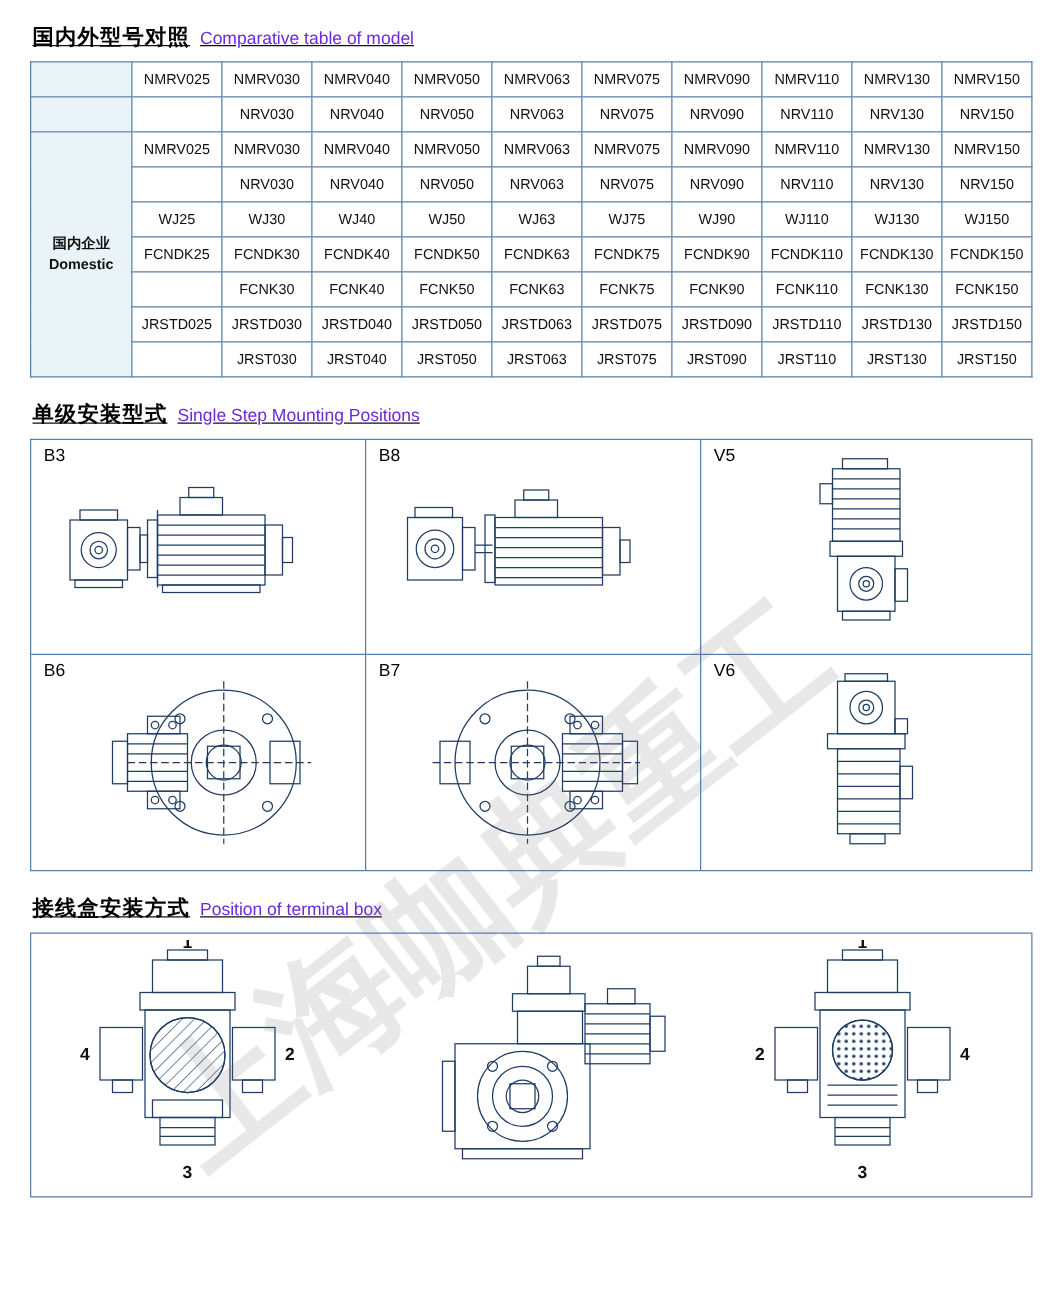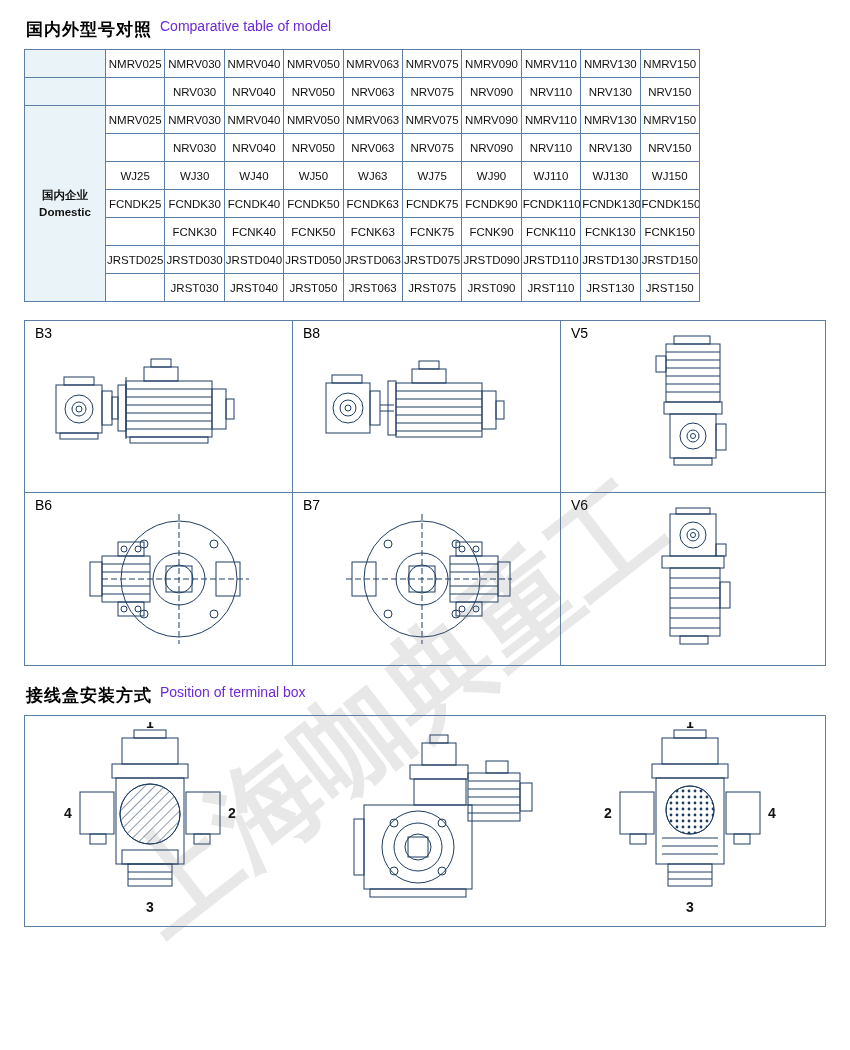--- a/index.html
+++ b/index.html
@@ -19,39 +19,40 @@
     position: relative;
     width: 850px;
     height: 1050px;
     box-sizing: border-box;
     padding: 18px 24px;
   }
 
   
   .section-head {
     display: flex;
-    align-items: flex-start;
+    align-items: center;
     gap: 8px;
     margin: 0 0 8px 2px;
+    text-decoration: underline;
   }
   .section-head .cn {
     font-size: 17px;
     font-weight: bold;
     letter-spacing: 1px;
     color: #000;
   }
   .section-head .en {
     font-size: 14px;
     color: #6d28d9;
   }
 
   
   table.model-table {
     border-collapse: collapse;
-    width: 676px;
+    width: 802px;
     table-layout: fixed;
     margin-bottom: 18px;
   }
   table.model-table td {
     border: 1px solid #5b7fa6;
     height: 27px;
     text-align: center;
     font-size: 11.5px;
     color: #111;
     padding: 0 1px;
@@ -264,20 +265,24 @@
         <td>JRST063</td>
         <td>JRST075</td>
         <td>JRST090</td>
         <td>JRST110</td>
         <td>JRST130</td>
         <td>JRST150</td>
       </tr>
     </tbody>
   </table>
 
+  <div class="section-head">
+    <span class="cn">单级安装型式</span>
+    <span class="en">Single Step Mounting Positions</span>
+  </div>
 
   <div class="mount-grid">
 
     <div class="mount-cell">
       <div class="mount-label">B3</div>
       <div class="fig">
         <svg width="230" height="120" viewBox="0 0 230 120">
           <g fill="none" stroke="#1f3d63" stroke-width="1">
             <rect x="12" y="38" width="46" height="48"></rect>
             <rect x="20" y="30" width="30" height="8"></rect>

